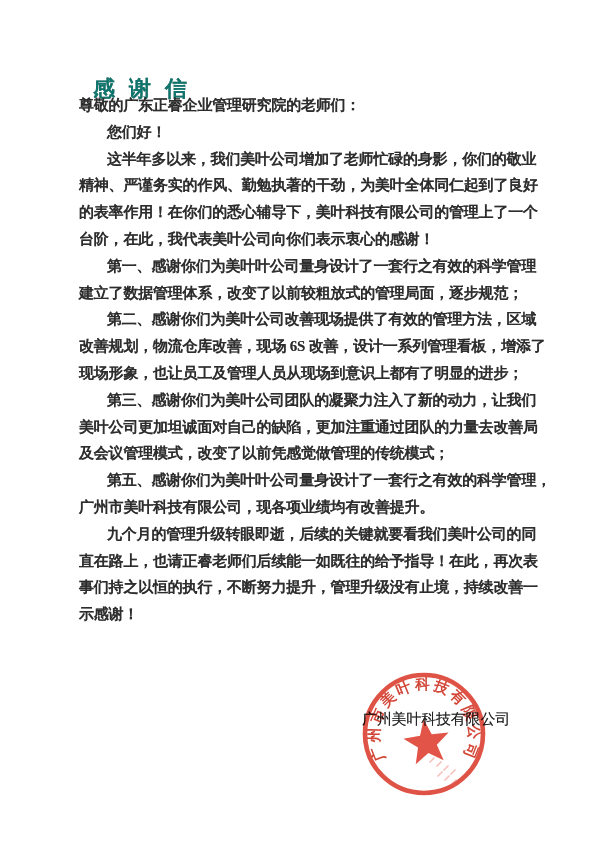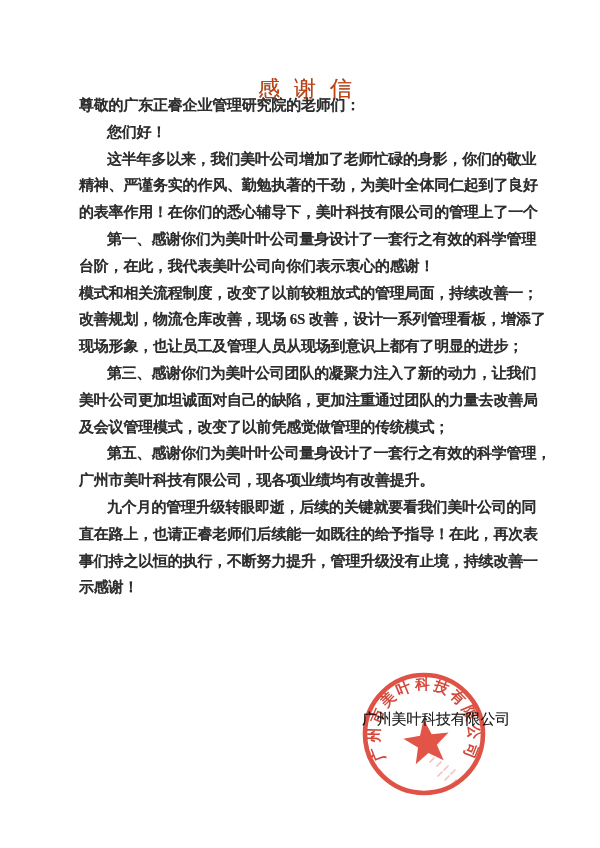--- a/index.html
+++ b/index.html
@@ -8,26 +8,26 @@
     width:600px;height:848px;
     margin:0 auto;
     background:#ffffff;
     overflow:hidden;
     font-family:"Liberation Serif","DejaVu Serif",serif;
     color:#2d2d2d;
   }
   .title{
     position:absolute;
     top:60px;left:79px;width:452px;
-    text-align:center;
+    text-align:left;
     font-size:22px;line-height:27px;
-    font-weight:normal;
+    font-weight:bold;
     letter-spacing:14px;
     text-indent:14px;
-    color:#c2410c;
+    color:#0f766e;
     text-shadow:0 0 .4px rgba(40,40,40,.55);
   }
   .body-block{
     position:absolute;
     top:92px;left:79px;width:460px;
     font-size:15px;
     line-height:26.8px;
     letter-spacing:-0.2px;
     text-shadow:0 0 .4px rgba(40,40,40,.5);
   }
@@ -59,23 +59,24 @@
 <div class="page">
 
   <h1 class="title">感谢信</h1>
 
   <div class="body-block">
     <div class="ln">尊敬的广东正睿企业管理研究院的老师们：</div>
     <div class="ln ind">您们好！</div>
     <div class="ln ind">这半年多以来，我们美叶公司增加了老师忙碌的身影，你们的敬业</div>
     <div class="ln">精神、严谨务实的作风、勤勉执著的干劲，为美叶全体同仁起到了良好</div>
     <div class="ln">的表率作用！在你们的悉心辅导下，美叶科技有限公司的管理上了一个</div>
+    <div class="ln">台阶，在此，我代表美叶公司向你们表示衷心的感谢！</div>
     <div class="ln ind">第一、感谢你们为美叶叶公司量身设计了一套行之有效的科学管理</div>
-    <div class="ln">台阶，在此，我代表美叶公司向你们表示衷心的感谢！</div>
-    <div class="ln">模式和相关流程制度，改变了以前较粗放式的管理局面，持续改善一；</div>
+    <div class="ln">建立了数据管理体系，改变了以前较粗放式的管理局面，逐步规范；</div>
+    <div class="ln ind">第二、感谢你们为美叶公司改善现场提供了有效的管理方法，区域</div>
     <div class="ln">改善规划，物流仓库改善，现场 6S 改善，设计一系列管理看板，增添了</div>
     <div class="ln">现场形象，也让员工及管理人员从现场到意识上都有了明显的进步；</div>
     <div class="ln ind">第三、感谢你们为美叶公司团队的凝聚力注入了新的动力，让我们</div>
     <div class="ln">美叶公司更加坦诚面对自己的缺陷，更加注重通过团队的力量去改善局</div>
     <div class="ln">及会议管理模式，改变了以前凭感觉做管理的传统模式；</div>
     <div class="ln ind">第五、感谢你们为美叶叶公司量身设计了一套行之有效的科学管理，</div>
     <div class="ln">广州市美叶科技有限公司，现各项业绩均有改善提升。</div>
     <div class="ln ind">九个月的管理升级转眼即逝，后续的关键就要看我们美叶公司的同</div>
     <div class="ln">直在路上，也请正睿老师们后续能一如既往的给予指导！在此，再次表</div>
     <div class="ln">事们持之以恒的执行，不断努力提升，管理升级没有止境，持续改善一</div>

